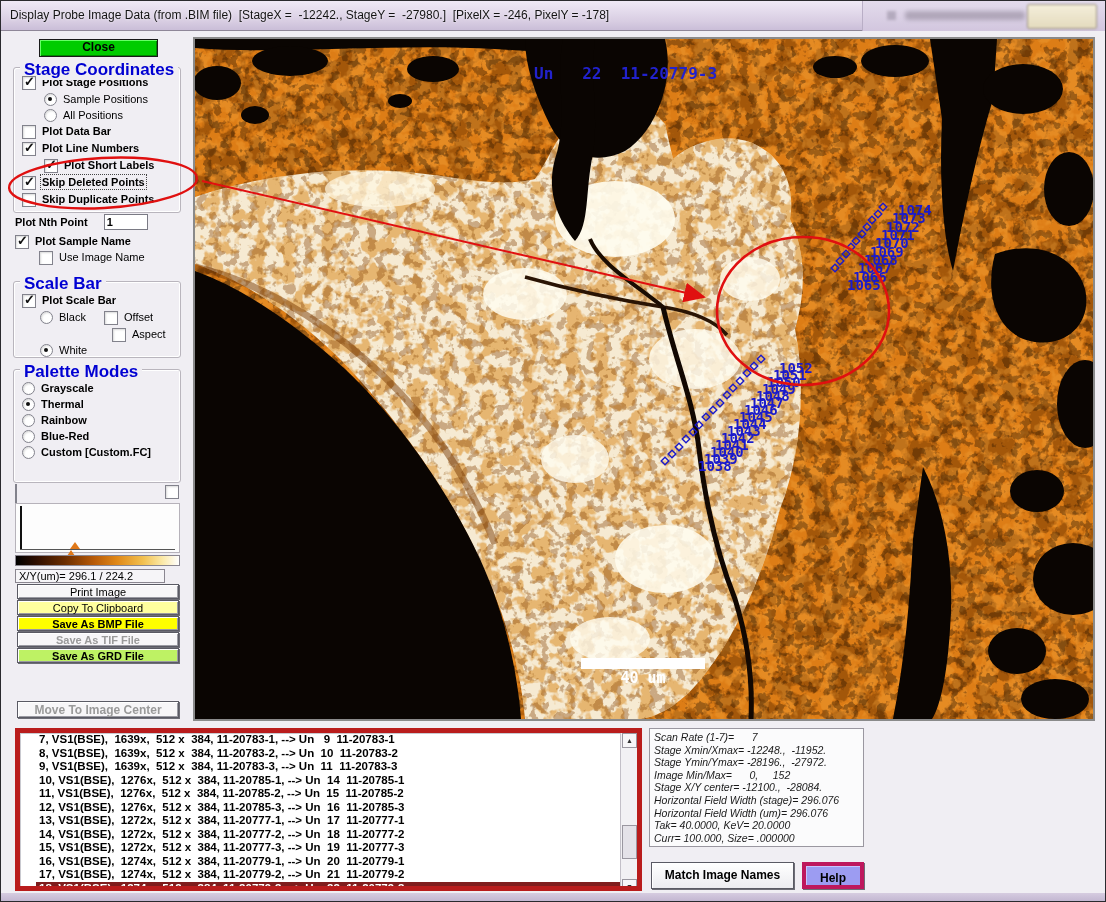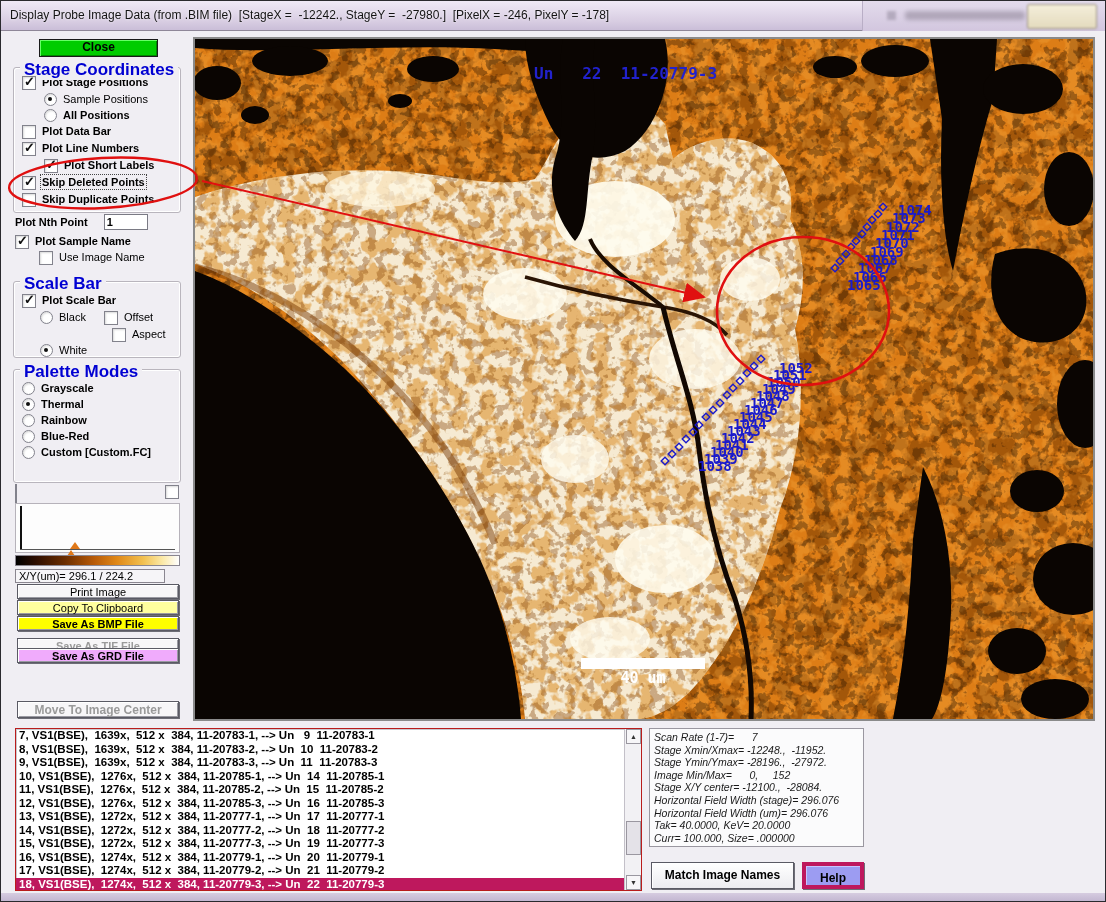--- a/index.html
+++ b/index.html
@@ -84,25 +84,25 @@
     padding-left:3px; box-sizing:border-box; white-space:pre; }
   
   .image-frame { position:absolute; left:192px; top:36px; width:902px; height:684px;
     border:2px solid #8a8a8a; box-sizing:border-box; background:#000; }
   .image-frame svg { display:block; }
   .sample-label { font:bold 16px "DejaVu Sans Mono", monospace; fill:#2222cc; white-space:pre; }
   .scalebar-label { font:bold 15px "DejaVu Sans Mono", monospace; fill:#ffffff; }
   .ptlabel { font:bold 14px "DejaVu Sans Mono", monospace; fill:#1a1acc; }
   
   .listbox { position:absolute; left:14px; top:727px; width:627px; height:163px;
-    background:#fff; border:1px solid #b91c1c; box-shadow:inset 1px 1px 0 #c9c9cf;
-    box-sizing:border-box; overflow:hidden; }
+    background:#fff; border:5px solid #b91c1c; box-shadow:inset 1px 1px 0 #c9c9cf;
+    box-sizing:border-box; overflow:hidden;padding-left:16px; }
   .lrow { height:13.5px; line-height:13.5px; font-size:11.5px; font-weight:bold;
     white-space:pre; padding-left:3px; color:#000; }
-  .lrow.sel { background:#be185d; color:#fff; }
+  .lrow.sel { background:#7f1d1d; color:#fff; }
   .vscroll { position:absolute; right:0; top:0; width:17px; height:161px;
     background:#f2f1f4; border-left:1px solid #c3c0c8; box-sizing:border-box; }
   .sb-btn { position:absolute; left:1px; width:15px; height:15px; background:#f7f6f8;
     border:1px solid #9a97a0; box-sizing:border-box; font-size:7px; text-align:center;
     line-height:13px; color:#333; }
   .sb-up { top:0; } .sb-down { bottom:0; }
   .sb-thumb { position:absolute; left:1px; top:92px; width:15px; height:34px;
     background:#e4e2e8; border:1px solid #9a97a0; box-sizing:border-box; }
   .infobox { position:absolute; left:648px; top:727px; width:215px; height:119px;
     background:#fbfbfc; border:1px solid #9a97a0; box-sizing:border-box;
@@ -143,21 +143,21 @@
     <div class="row">
       <span class="cb checked"></span>
       <span>Plot Stage Positions</span>
     </div>
     <div class="row sub">
       <span class="radio selected"></span>
       <span style="font-weight:normal">Sample Positions</span>
     </div>
     <div class="row sub">
       <span class="radio"></span>
-      <span style="font-weight:bold">All Positions</span>
+      <span style="font-weight:normal">All Positions</span>
     </div>
     <div class="row">
       <span class="cb"></span>
       <span>Plot Data Bar</span>
     </div>
     <div class="row">
       <span class="cb checked"></span>
       <span>Plot Line Numbers</span>
     </div>
     <div class="row sub">
@@ -250,22 +250,22 @@
     <div class="hist-axis-h"></div>
     <div class="hist-peak"></div>
   </div>
   <div class="grad-marker"></div>
   <div class="grad-bar"></div>
   <div class="xy-field">X/Y(um)= 296.1 / 224.2</div>
 
   <div class="btn3d" style="top:583px;">Print Image</div>
   <div class="btn3d" style="top:599px; background:#ffff9e;">Copy To Clipboard</div>
   <div class="btn3d bold" style="top:615px; background:#ffff00;">Save As BMP File</div>
-  <div class="btn3d disabled" style="top:631px;margin-top:6px;">Save As TIF File</div>
-  <div class="btn3d bold" style="top:647px; background:#f0abfc;">Save As GRD File</div>
+  <div class="btn3d disabled" style="top:631px;">Save As TIF File</div>
+  <div class="btn3d bold" style="top:647px; background:#bef264;">Save As GRD File</div>
   <div class="btn3d disabled" style="top:700px; height:17px; line-height:16px; font-size:12px;">Move To Image Center</div>
 
   <div class="image-frame">
     <svg width="898" height="680" viewBox="0 0 898 680" xmlns="http://www.w3.org/2000/svg">
       <defs>
         <filter id="blotchDark" x="0" y="0" width="100%" height="100%">
           <feTurbulence type="fractalNoise" baseFrequency="0.055" numOctaves="4" seed="7" result="n"></feTurbulence>
           <feColorMatrix in="n" type="matrix" values="0 0 0 0 0  0 0 0 0 0  0 0 0 0 0  0 0 0 9 -4" result="a"></feColorMatrix>
           <feComposite in="SourceGraphic" in2="a" operator="in"></feComposite>
         </filter>

